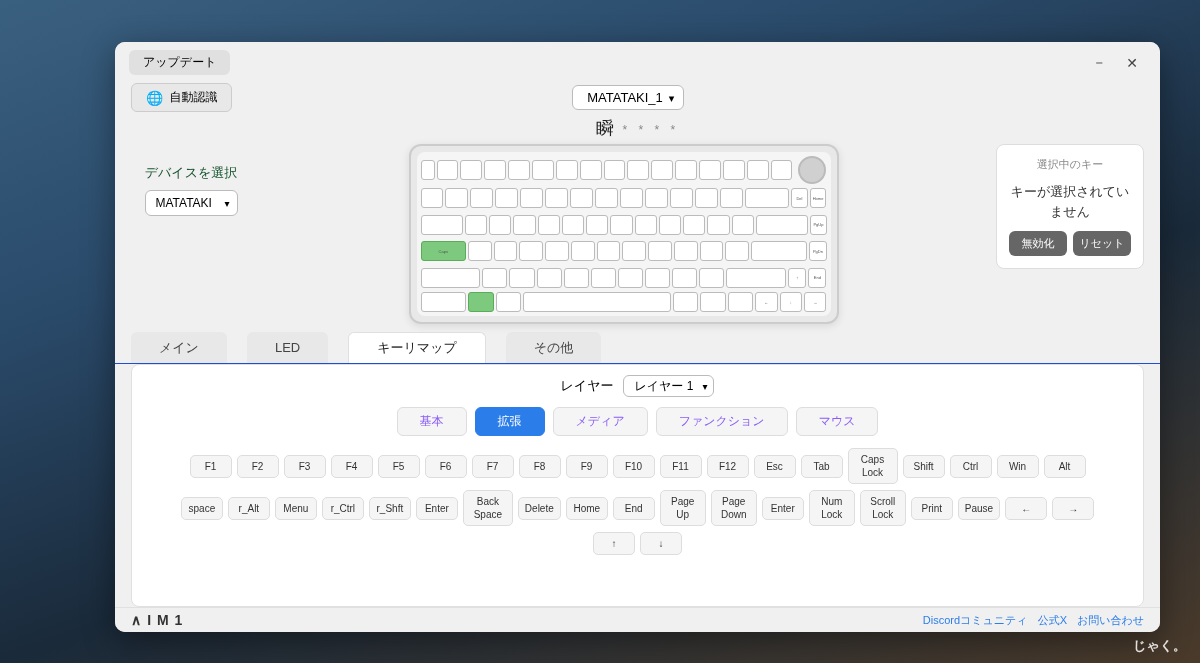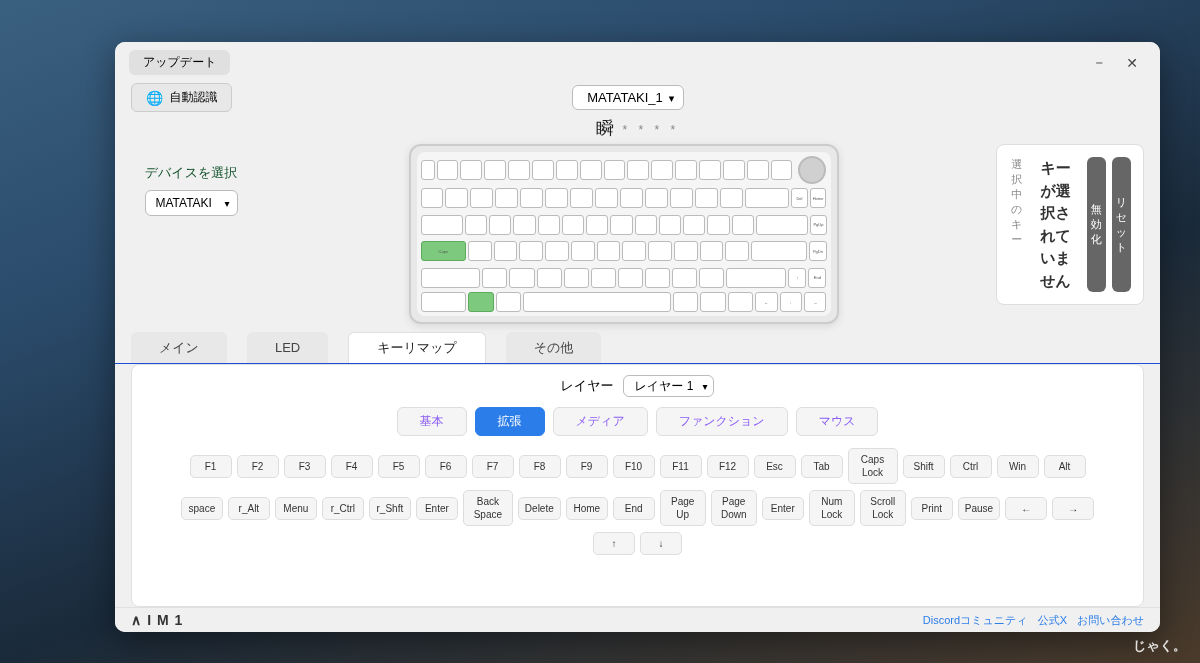--- a/index.html
+++ b/index.html
@@ -192,34 +192,33 @@
       border: 2px solid #bbb;
       flex: none;
     }
     .right-panel {
       width: 148px;
       background: white;
       border: 1.5px solid #ddd;
       border-radius: 8px;
       padding: 12px;
       display: flex;
-      flex-direction: row;
+      flex-direction: column;
       gap: 10px;
     }
     .right-panel-title {
       font-size: 11px;
       color: #888;
       text-align: center;
     }
     .right-panel-status {
-      font-size: 15px;
+      font-size: 13px;
       color: #333;
       text-align: center;
       line-height: 1.5;
-      font-weight: bold;
     }
     .right-panel-btns {
       display: flex;
       gap: 6px;
     }
     .rp-btn {
       flex: 1;
       background: #666;
       color: white;
       border: none;

